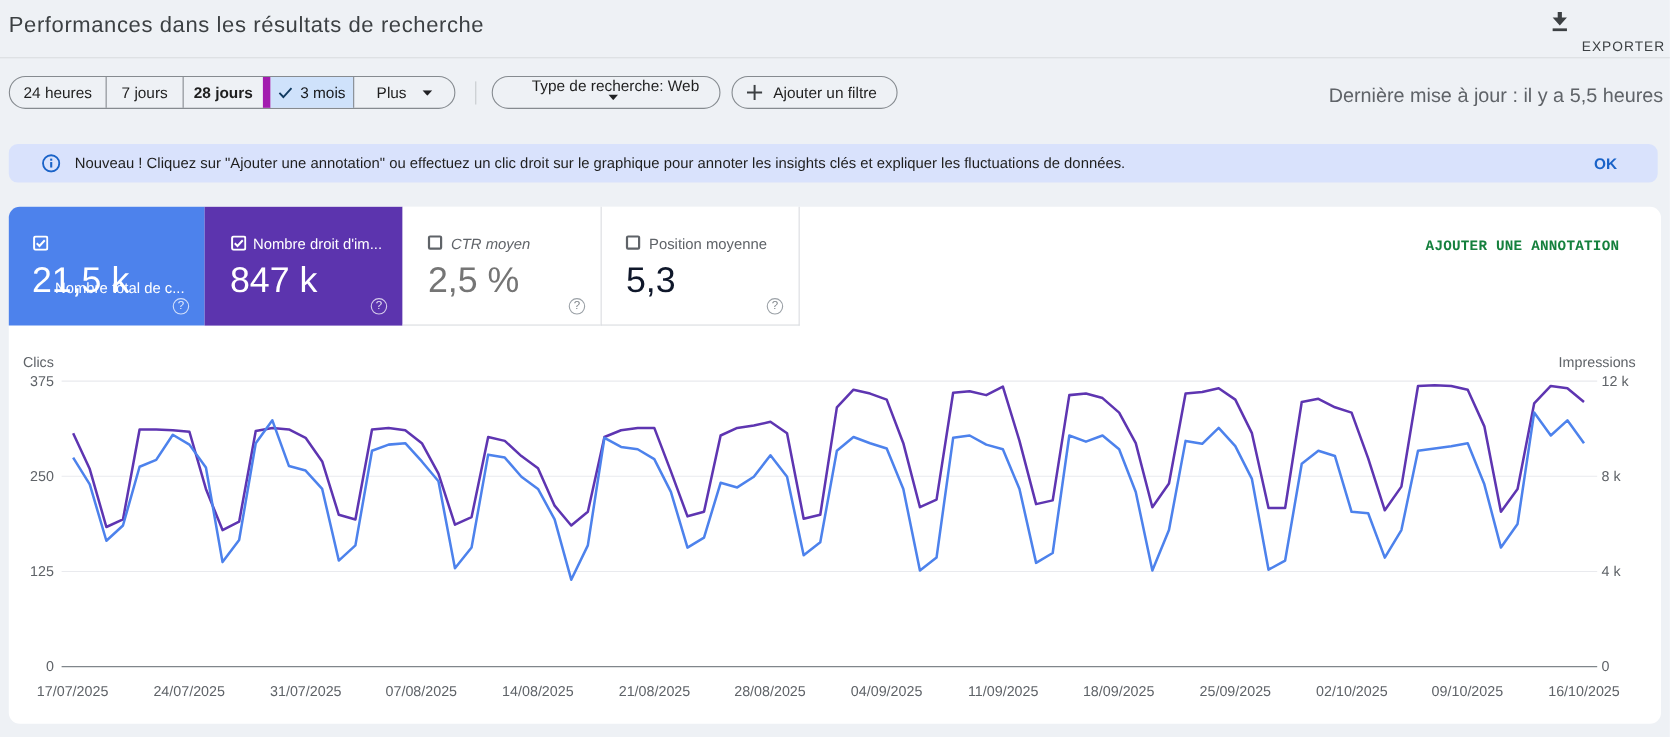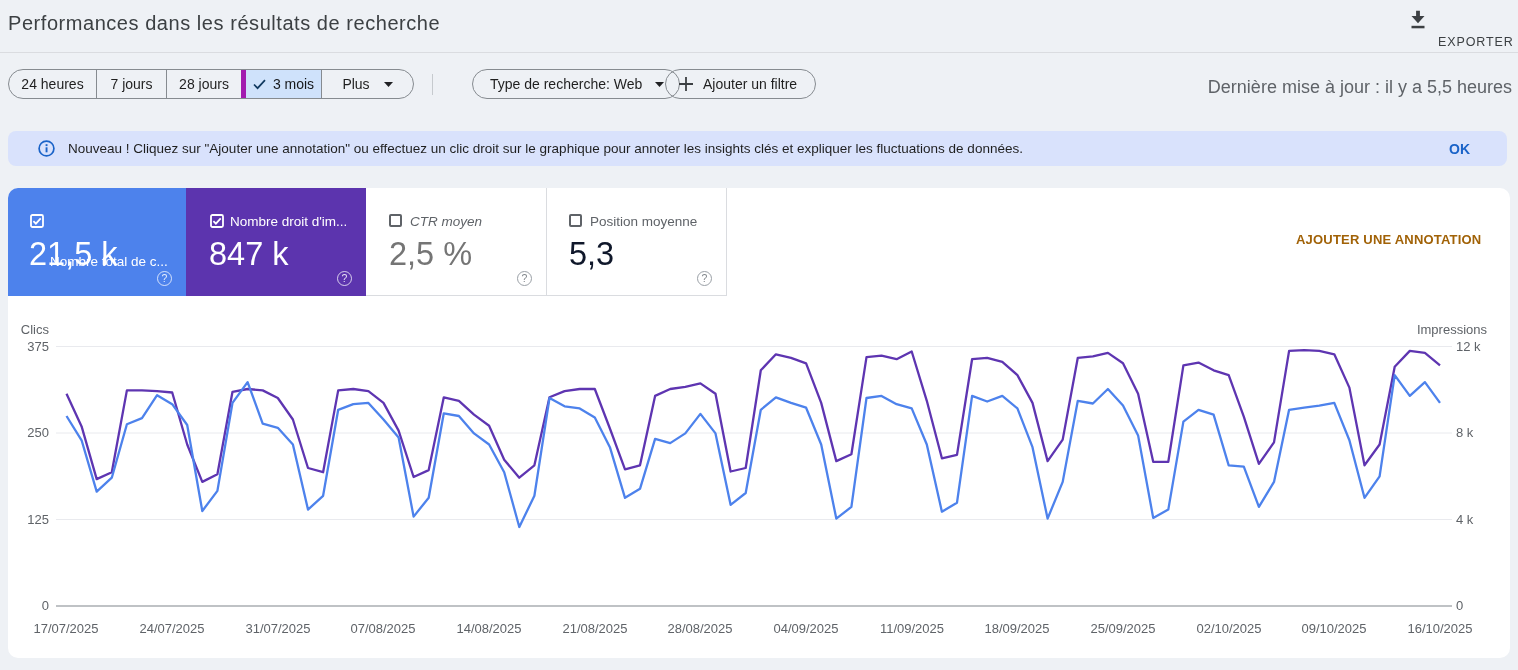--- a/index.html
+++ b/index.html
@@ -15,37 +15,37 @@
     <rect x="1.5" y="15.8" width="13" height="2.5" fill="#3c4043"></rect>
   </svg>
   <span class="abs" style="left:28px;top:2px;font-size:12.5px;font-weight:400;letter-spacing:0.9px;margin-top:23px;">EXPORTER</span>
 </div>
 
 <div class="abs" style="left:0;top:52px;width:1518px;height:1px;background:#dadce0;"></div>
 
 <div class="abs" style="left:8px;top:69px;width:406px;height:30px;border:1px solid #868b90;border-radius:15px;display:flex;font-size:14px;color:#1f1f1f;">
   <div style="width:88px;border-right:1px solid #868b90;display:flex;align-items:center;justify-content:center;">24 heures</div>
   <div style="width:70px;border-right:1px solid #868b90;display:flex;align-items:center;justify-content:center;">7 jours</div>
-  <div style="width:79px;border-right:5px solid #a21caf;display:flex;align-items:center;justify-content:center;">28 jours</div>
+  <div style="width:79px;border-right:7px solid #a21caf;display:flex;align-items:center;justify-content:center;font-weight:bold;">28 jours</div>
   <div style="width:76px;border-right:1px solid #868b90;display:flex;align-items:center;justify-content:center;background:#cfe2fb;border-radius:0;">
     <svg width="13" height="11" viewBox="0 0 13 11" style="margin-right:7px">
         <path d="M1 5.5 L4.6 9.2 L12 1.2" stroke="#113a60" stroke-width="1.7" fill="none"></path>
       </svg>
     <span style="color:#16181b;">3 mois</span>
     </div>
   <div style="flex:1;display:flex;align-items:center;justify-content:center;">Plus
     <svg width="9" height="5" viewBox="0 0 9 5" style="margin-left:14px">
         <path d="M0 0 L9 0 L4.5 5 Z" fill="#202124"></path>
       </svg>
   </div>
 </div>
 
 <div class="abs" style="left:432px;top:74px;width:1px;height:21px;background:#c6cace;"></div>
 
-<div class="abs" style="left:472px;top:69px;width:208px;height:30px;border:1px solid #868b90;border-radius:15px;display:flex;align-items:center;font-size:14px;color:#1f1f1f;">
+<div class="abs" style="left:447px;top:69px;width:208px;height:30px;border:1px solid #868b90;border-radius:15px;display:flex;align-items:center;font-size:14px;color:#1f1f1f;flex-direction:column;">
   <span style="margin-left:17px;">Type de recherche: Web</span>
   <svg width="9" height="5" viewBox="0 0 9 5" style="margin-left:13px">
       <path d="M0 0 L9 0 L4.5 5 Z" fill="#202124"></path>
     </svg>
 </div>
 
 <div class="abs" style="left:665px;top:69px;width:151px;height:30px;border:1px solid #868b90;border-radius:15px;display:flex;align-items:center;font-size:14px;color:#1f1f1f;">
   <svg width="14" height="14" viewBox="0 0 14 14" style="margin-left:13px">
       <path d="M6.1 0 h1.8 v6.1 H14 v1.8 H7.9 V14 H6.1 V7.9 H0 V6.1 h6.1z" fill="#3c4043"></path>
     </svg>
@@ -90,21 +90,21 @@
 <div class="abs" style="left:389px;top:214px;width:13px;height:13px;border:2px solid #5f6368;border-radius:2px;"></div>
 <div class="abs" style="left:410px;top:214px;font-size:13.5px;color:#5f6368;font-style:italic;">CTR moyen</div>
 <div class="abs" style="left:389px;top:236px;font-size:32.5px;color:#757575;">2,5&nbsp;%</div>
 <div class="abs" style="left:517px;top:271px;width:15px;height:15px;border:1.4px solid #9aa0a6;border-radius:50%;color:#80868b;font-size:10.5px;text-align:center;line-height:13px;">?</div>
 
 <div class="abs" style="left:569px;top:214px;width:13px;height:13px;border:2px solid #5f6368;border-radius:2px;"></div>
 <div class="abs" style="left:590px;top:214px;font-size:13.5px;color:#5f6368;">Position moyenne</div>
 <div class="abs" style="left:569px;top:236px;font-size:32.5px;color:#0f172a;">5,3</div>
 <div class="abs" style="left:697px;top:271px;width:15px;height:15px;border:1.4px solid #9aa0a6;border-radius:50%;color:#80868b;font-size:10.5px;text-align:center;line-height:13px;">?</div>
 
-<div class="abs" style="left:1296px;top:232px;font-size:13px;font-weight:700;letter-spacing:0.2px;color:#a16207;">AJOUTER UNE ANNOTATION</div>
+<div class="abs" style="left:1296px;top:216px;font-size:13px;font-weight:700;letter-spacing:0.2px;color:#15803d;font-family:Liberation Mono, monospace;">AJOUTER UNE ANNOTATION</div>
 
 <svg class="abs" style="left:0;top:300px;" width="1518" height="358" viewBox="0 300 1518 358">
   <style>
     .ax { font-family:"Liberation Sans",sans-serif; font-size:13px; fill:#5f6368; }
   </style>
   <text x="49" y="334" text-anchor="end" class="ax">Clics</text>
   <text x="49" y="351" text-anchor="end" class="ax">375</text>
   <text x="49" y="437" text-anchor="end" class="ax">250</text>
   <text x="49" y="524" text-anchor="end" class="ax">125</text>
   <text x="49" y="610" text-anchor="end" class="ax">0</text>

